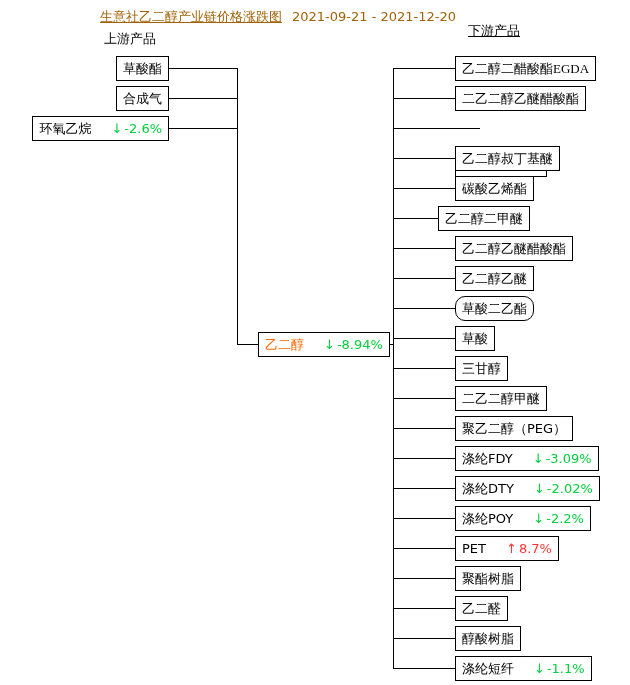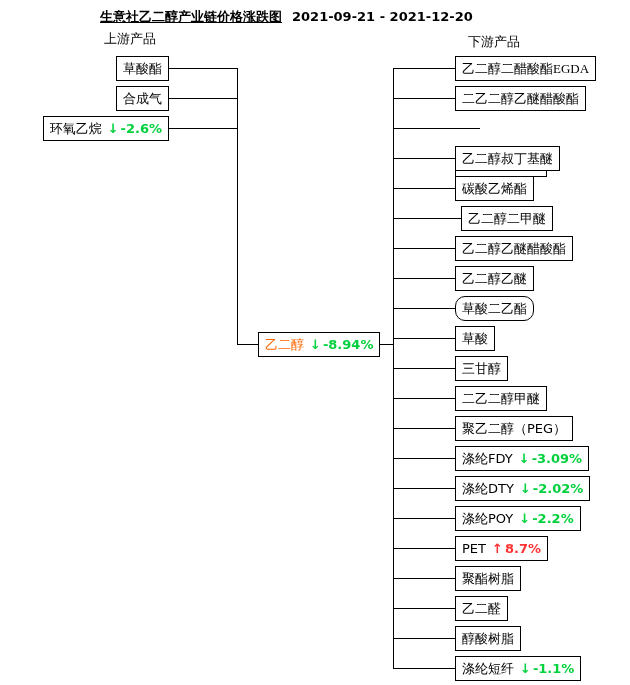--- a/index.html
+++ b/index.html
@@ -12,35 +12,35 @@
   .title .cn { text-decoration:underline; margin-right:10px; }
   .sec-label { position:absolute; color:#000; white-space:nowrap; }
   .hline, .vline { position:absolute; background:#000; z-index:1; }
   .hline { height:1px; }
   .vline { width:1px; }
   .node {
     position:absolute; z-index:2; background:#fff;
     border:1px solid #000; padding:3px 6px; white-space:nowrap;
     line-height:17px;
   }
-  .node .chg { margin-left:6px;font-weight:bold; }
+  .node .chg { margin-left:20px; }
   .node .arrow { margin-right:2px; }
   .down { color:var(--down-color); }
   .up { color:var(--up-color); }
   .center-name { color:var(--center-name-color); }
 </style>
 </head>
 <body>
 
 <div class="stage">
-  <div class="title" style="color: #000000; font-weight: bold;">
+  <div class="title" style="color: #a16207;">
     <span class="cn">生意社乙二醇产业链价格涨跌图</span><span>2021-09-21 - 2021-12-20</span>
   </div>
   <div class="sec-label" style="left:104px; top:30px;font-family:Liberation Serif, serif;">上游产品</div>
-  <div class="sec-label" style="left:468px; top:33px;">下游产品</div>
+  <div class="sec-label" style="left:468px; top:22px;text-decoration:underline;">下游产品</div>
   <div id="lines">
       <div class="hline" style="left: 120px; top: 68px; width: 117px;"></div>
       <div class="hline" style="left: 120px; top: 98px; width: 117px;"></div>
       <div class="hline" style="left: 120px; top: 128px; width: 117px;"></div>
       <div class="vline" style="left: 237px; top: 68px; height: 277px;"></div>
       <div class="hline" style="left: 237px; top: 344px; width: 45px;"></div>
       <div class="hline" style="left: 340px; top: 344px; width: 54px;"></div>
       <div class="vline" style="left: 393px; top: 68px; height: 601px;"></div>
       <div class="hline" style="left: 393px; top: 68px; width: 87px;"></div>
       <div class="hline" style="left: 393px; top: 98px; width: 87px;"></div>
@@ -66,21 +66,21 @@
     </div>
   <div id="nodes">
       <div class="node" style="top: 56px; right: 461px;"><span>草酸酯</span></div>
       <div class="node" style="top: 86px; right: 461px;"><span>合成气</span></div>
       <div class="node" style="top: 116px; right: 461px;"><span>环氧乙烷</span><span class="chg down"><span class="arrow">↓</span><span>-2.6%</span></span></div>
       <div class="node" style="top: 56px; left: 455px; font-family: Liberation Serif, serif;"><span>乙二醇二醋酸酯EGDA</span></div>
       <div class="node" style="top: 86px; left: 455px;"><span>二乙二醇乙醚醋酸酯</span></div>
       <div class="node" style="top: 108px; left: 455px; margin-top: 44px;"><span>三乙二醇丁醚</span></div>
       <div class="node" style="top: 146px; left: 455px;"><span>乙二醇叔丁基醚</span></div>
       <div class="node" style="top: 176px; left: 455px;"><span>碳酸乙烯酯</span></div>
-      <div class="node" style="top: 206px; left: 461px;"><span>乙二醇二甲醚</span></div>
+      <div class="node" style="top: 206px; left: 438px;"><span>乙二醇二甲醚</span></div>
       <div class="node" style="top: 236px; left: 455px;"><span>乙二醇乙醚醋酸酯</span></div>
       <div class="node" style="top: 266px; left: 455px;"><span>乙二醇乙醚</span></div>
       <div class="node" style="top: 296px; left: 455px; border-radius: 10px;"><span>草酸二乙酯</span></div>
       <div class="node" style="top: 326px; left: 455px;"><span>草酸</span></div>
       <div class="node" style="top: 356px; left: 455px;"><span>三甘醇</span></div>
       <div class="node" style="top: 386px; left: 455px;"><span>二乙二醇甲醚</span></div>
       <div class="node" style="top: 416px; left: 455px;"><span>聚乙二醇（PEG）</span></div>
       <div class="node" style="top: 446px; left: 455px;"><span>涤纶FDY</span><span class="chg down"><span class="arrow">↓</span><span>-3.09%</span></span></div>
       <div class="node" style="top: 476px; left: 455px;"><span>涤纶DTY</span><span class="chg down"><span class="arrow">↓</span><span>-2.02%</span></span></div>
       <div class="node" style="top: 506px; left: 455px;"><span>涤纶POY</span><span class="chg down"><span class="arrow">↓</span><span>-2.2%</span></span></div>

